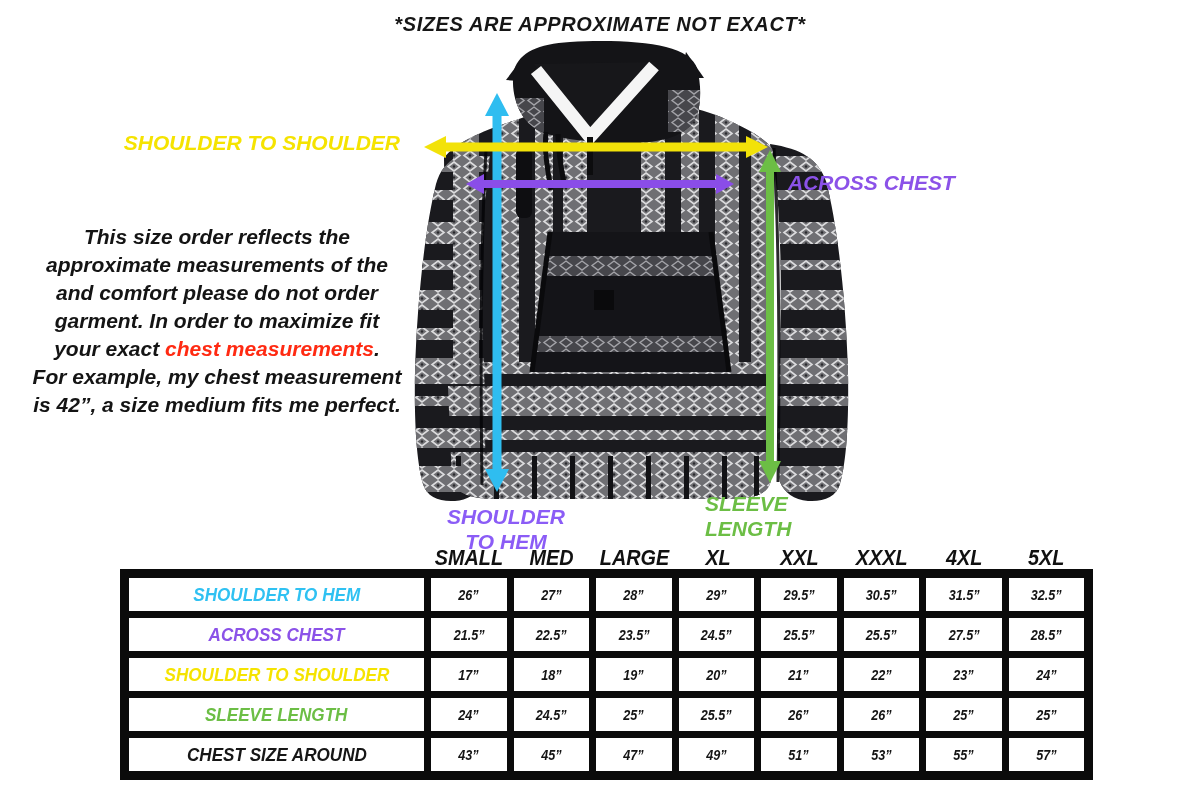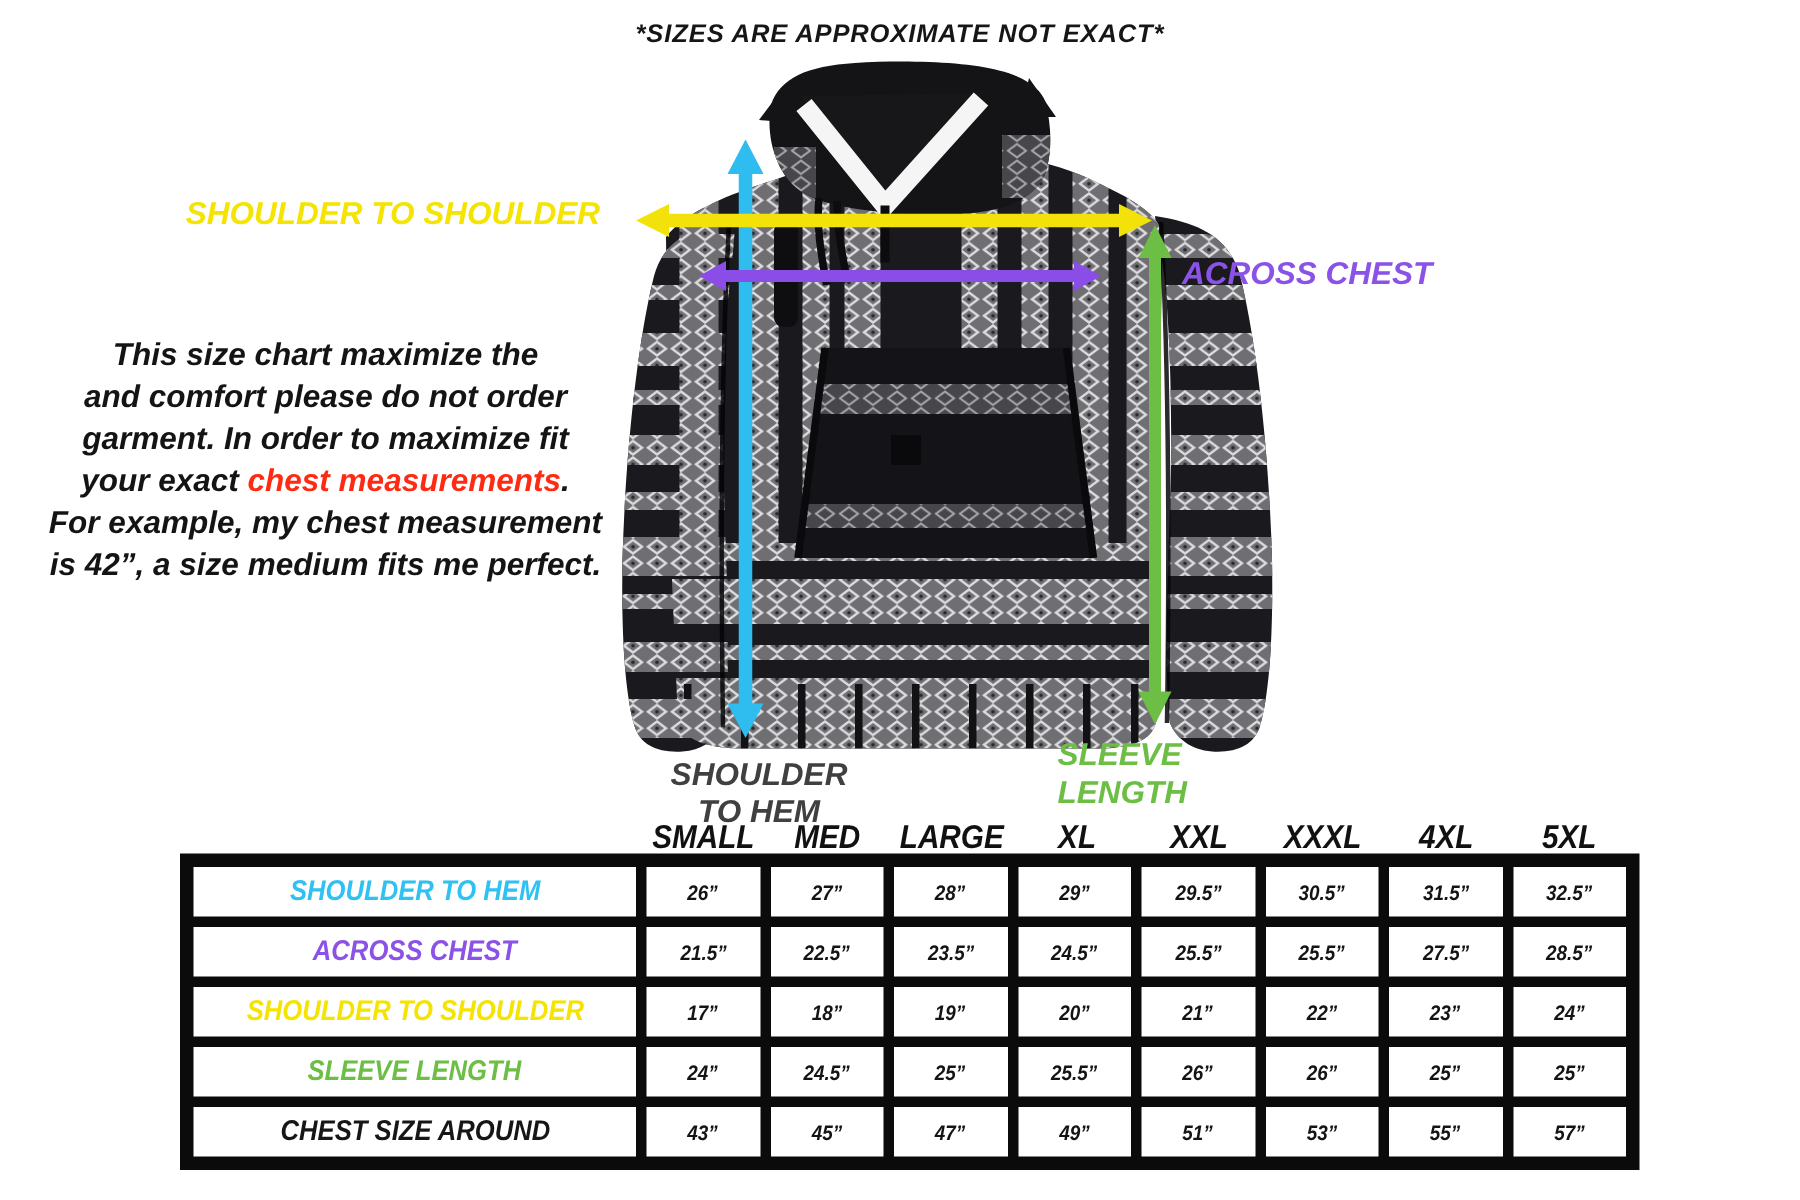--- a/index.html
+++ b/index.html
@@ -1,19 +1,19 @@
 <!DOCTYPE html>
 <html style="--page-bg: #ffffff; --table-bg: #0b0b0b; --cell-bg: #ffffff; --note-red: #ff2a12;"><head>
 <meta charset="utf-8">
 <style>
   html,body{margin:0;padding:0;background:#fff;}
   .canvas{position:relative;width:1200px;height:800px;background:var(--page-bg,#fff);overflow:hidden;
           font-family:"Liberation Sans",sans-serif;}
   .title{position:absolute;top:13px;left:0;width:1200px;text-align:center;
-         font-size:17px;font-weight:700;font-style:italic;letter-spacing:.6px;color:#161616;}
+         font-size:20px;font-weight:700;font-style:italic;letter-spacing:.6px;color:#161616;}
   .note{position:absolute;left:2px;top:223px;width:430px;text-align:center;
         font-size:21px;line-height:28px;font-weight:700;font-style:italic;color:#141414;}
   .note-line{white-space:nowrap;}
   .note .red{color:var(--note-red,#ff2a12);}
   .dlabel{position:absolute;font-weight:700;font-style:italic;font-size:21px;white-space:nowrap;}
   .s2s{left:95px;top:131px;width:305px;text-align:right;}
   .chest{left:788px;top:171px;}
   .hem{left:437px;top:504px;width:138px;text-align:center;line-height:25px;white-space:normal;}
   .sleeve{left:705px;top:491px;width:138px;text-align:left;line-height:25px;white-space:normal;}
   .garment{position:absolute;left:398px;top:40px;}
@@ -30,21 +30,22 @@
   .cond{display:inline-block;transform:scaleX(.9);white-space:nowrap;}
 </style>
 </head>
 <body>
 
 <div class="canvas">
 
   <div class="title">*SIZES ARE APPROXIMATE NOT EXACT*</div>
 
   <div class="note">
-      <div class="note-line"><span>This size chart maximize the</span></div>
+      <div class="note-line"><span>This size order reflects the</span></div>
+      <div class="note-line"><span>approximate measurements of the</span></div>
       <div class="note-line"><span>and comfort please do not order</span></div>
       <div class="note-line"><span>garment. In order to maximize fit</span></div>
       <div class="note-line"><span>your exact </span><span class="red">chest measurements</span><span>.</span></div>
       <div class="note-line"><span>For example, my chest measurement</span></div>
       <div class="note-line"><span>is 42”, a size medium fits me perfect.</span></div>
     </div>
 
   <svg class="garment" width="465" height="465" viewBox="0 0 465 465">
     <defs>
       <pattern id="wv" width="16" height="11" patternUnits="userSpaceOnUse">
@@ -168,21 +169,21 @@
     </g>
     <g>
       <rect class="af" x="84" y="140" width="236" height="8" fill="#8a4de8"></rect>
       <polygon class="af" points="68,144 86,134 86,154" fill="#8a4de8"></polygon>
       <polygon class="af" points="336,144 318,134 318,154" fill="#8a4de8"></polygon>
     </g>
   </svg>
 
   <div class="dlabel s2s" style="color: rgb(245, 227, 0);">SHOULDER TO SHOULDER</div>
   <div class="dlabel chest" style="color: rgb(139, 82, 232);">ACROSS CHEST</div>
-  <div class="dlabel hem" style="color: #404040;">
+  <div class="dlabel hem" style="color: #8b5cf6;">
     <div>SHOULDER</div>
     <div>TO HEM</div>
   </div>
   <div class="dlabel sleeve" style="color: rgb(108, 190, 69);">
     <div>SLEEVE</div>
     <div>LENGTH</div>
   </div>
 
   <div class="hdr">
       <div></div>

